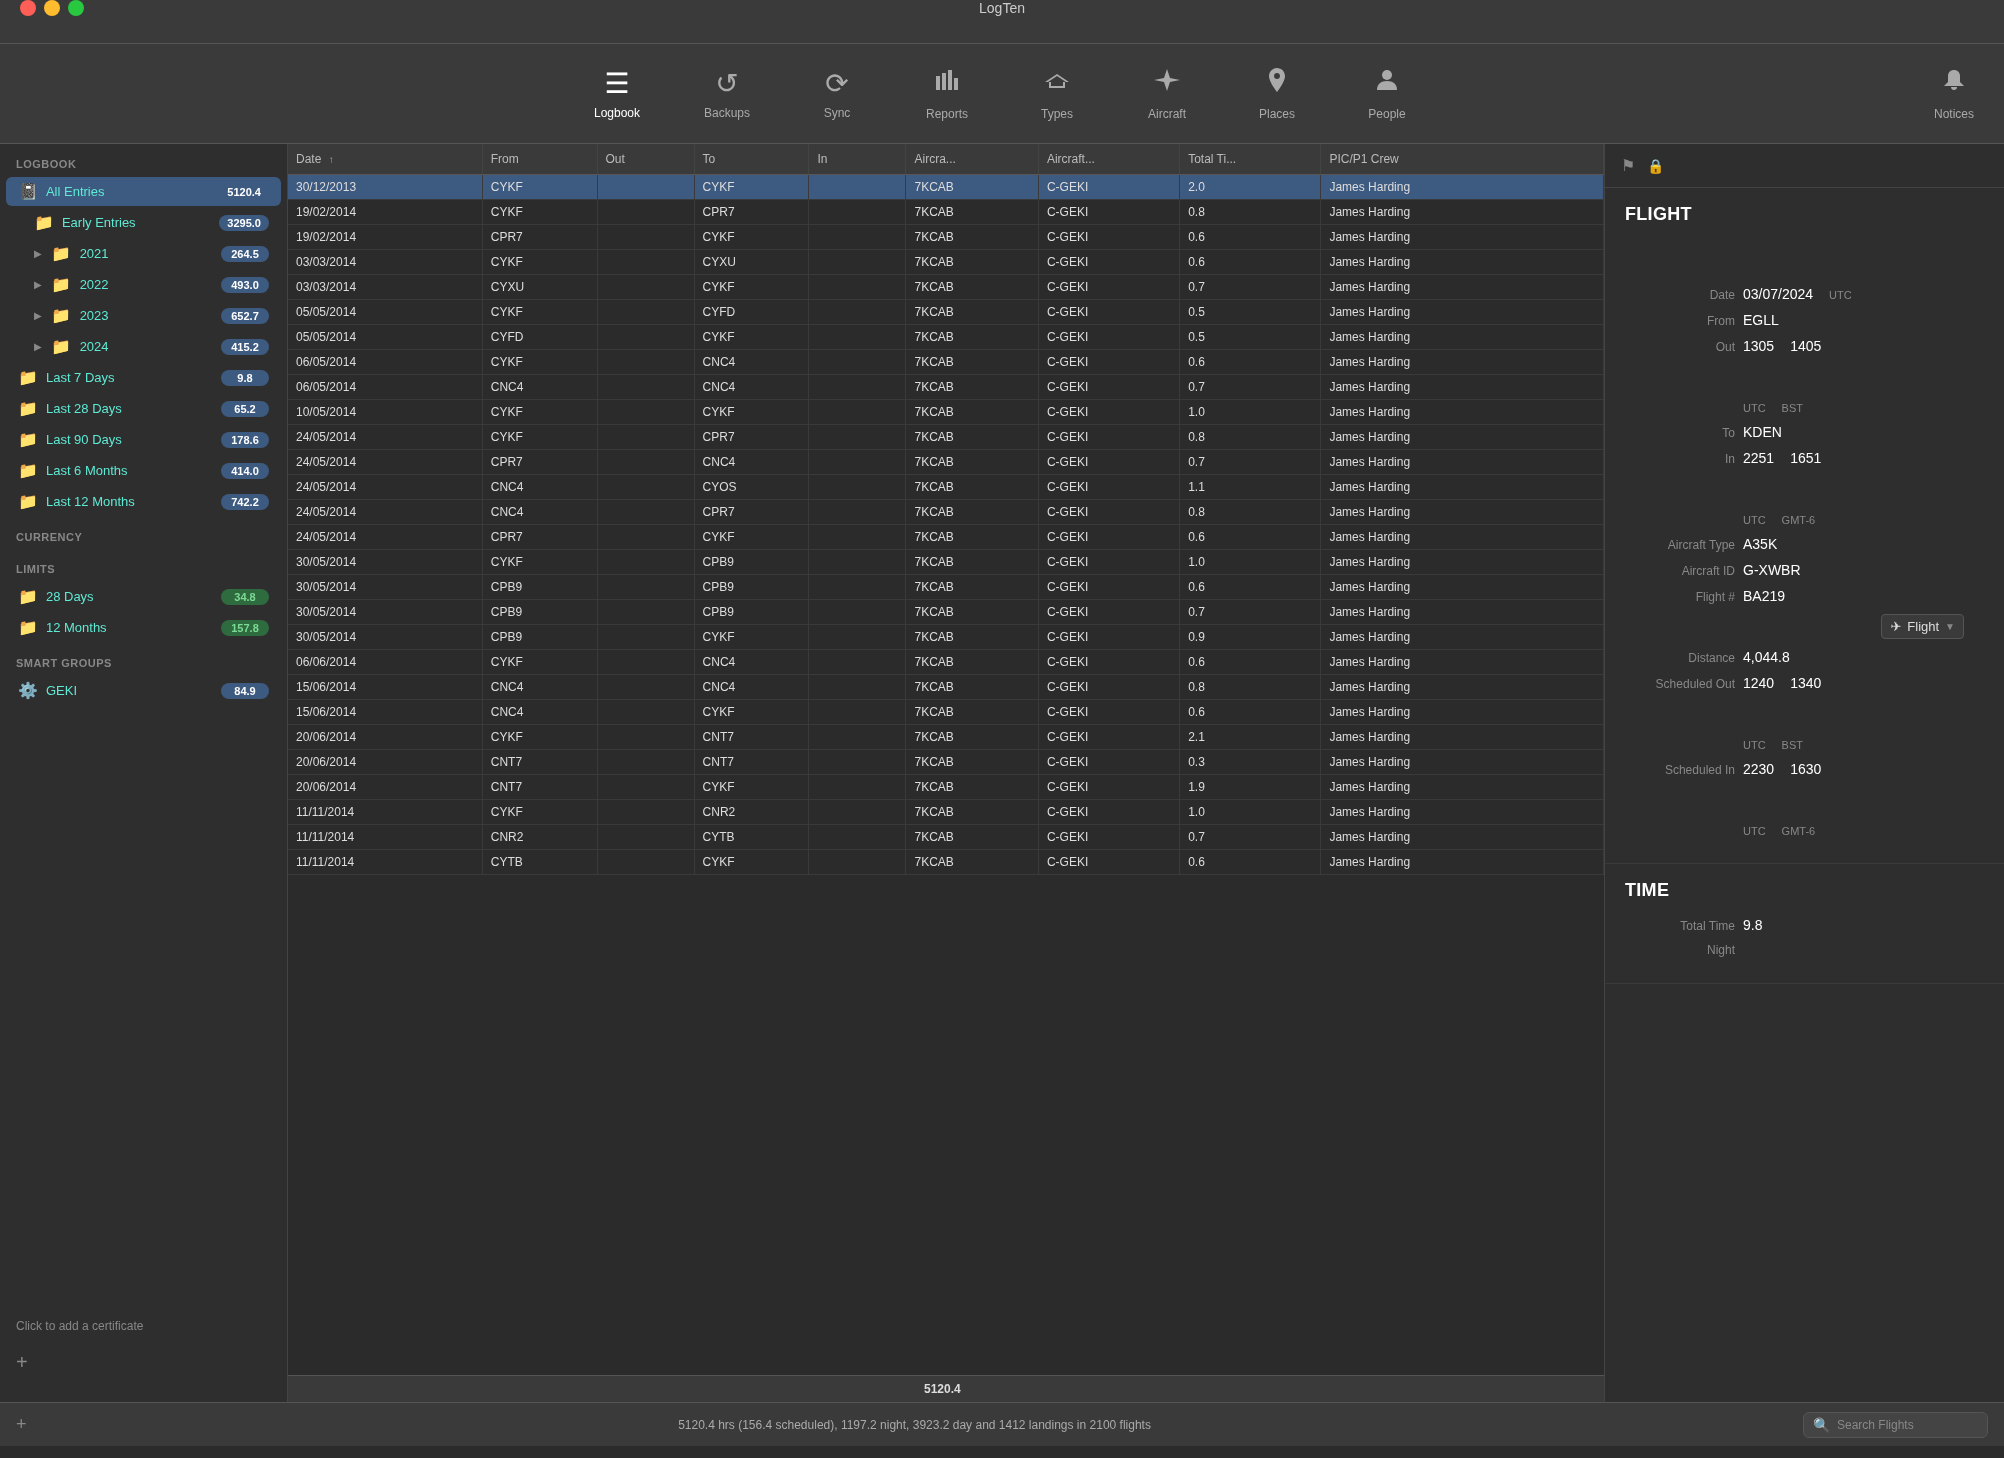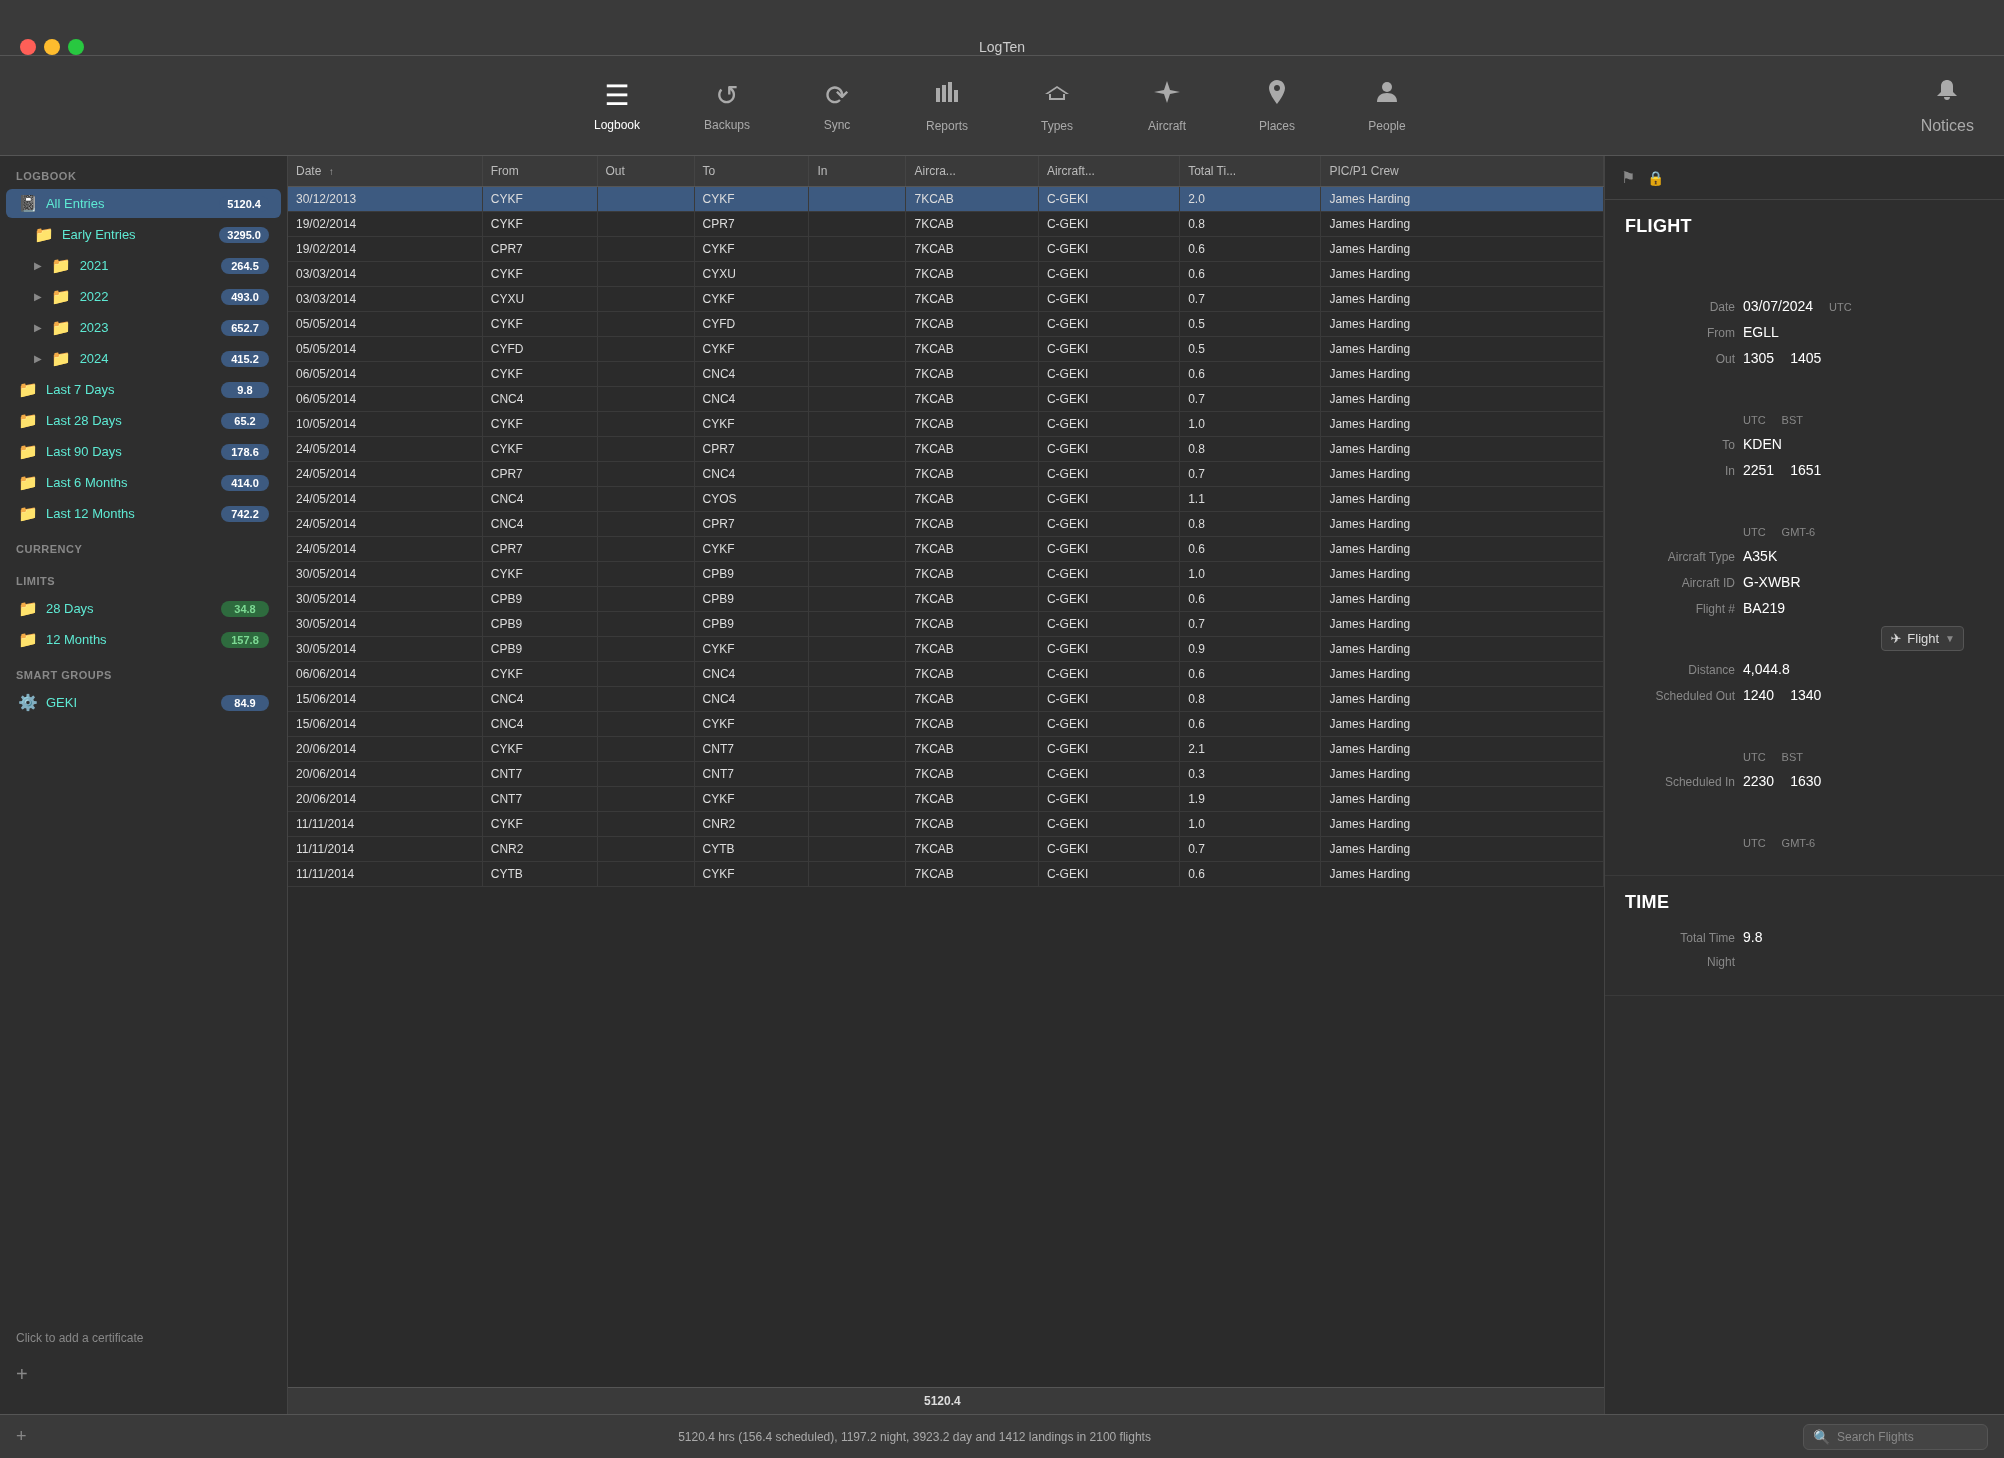--- a/index.html
+++ b/index.html
@@ -8,24 +8,24 @@
       background: #2b2b2b;
       color: #e0e0e0;
       width: 2004px;
       height: 1458px;
       overflow: hidden;
       font-size: 14px;
     }
 
     
     .title-bar {
-      height: 56px;
+      height: 44px;
       background: #3a3a3a;
       display: flex;
-      align-items: flex-end;
+      align-items: flex-start;
       justify-content: center;
       position: relative;
       border-bottom: 1px solid #555;
     }
     .title-bar-buttons {
       position: absolute;
       left: 20px;
       display: flex;
       gap: 8px;
     }
@@ -70,21 +70,21 @@
       position: absolute;
       right: 30px;
       display: flex;
       flex-direction: column;
       align-items: center;
       gap: 6px;
       cursor: pointer;
       color: #aaa;
     }
     .toolbar-notices .icon { font-size: 28px; }
-    .toolbar-notices .label { font-size: 16px; text-align: center; }
+    .toolbar-notices .label { font-size: 12px; text-align: center; }
 
     
     .main-layout {
       display: flex;
       height: calc(1458px - 56px - 100px - 44px);
     }
 
     
     .sidebar {
       width: 288px;

